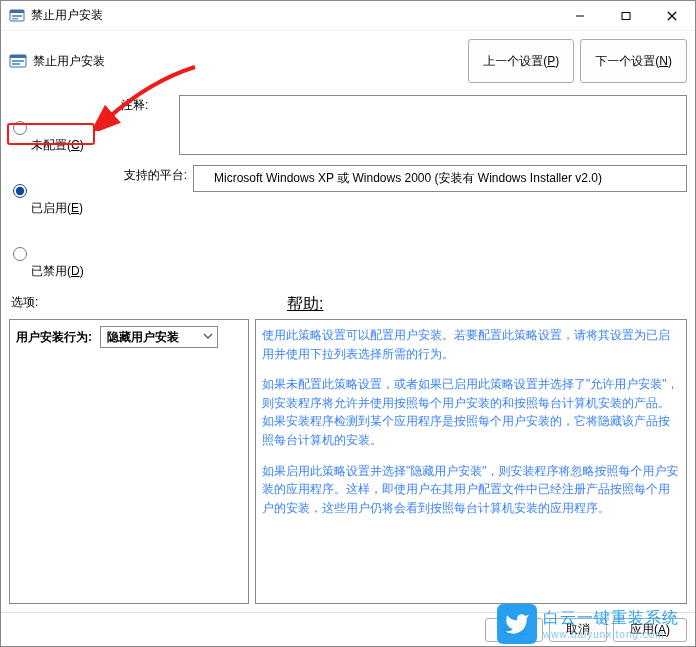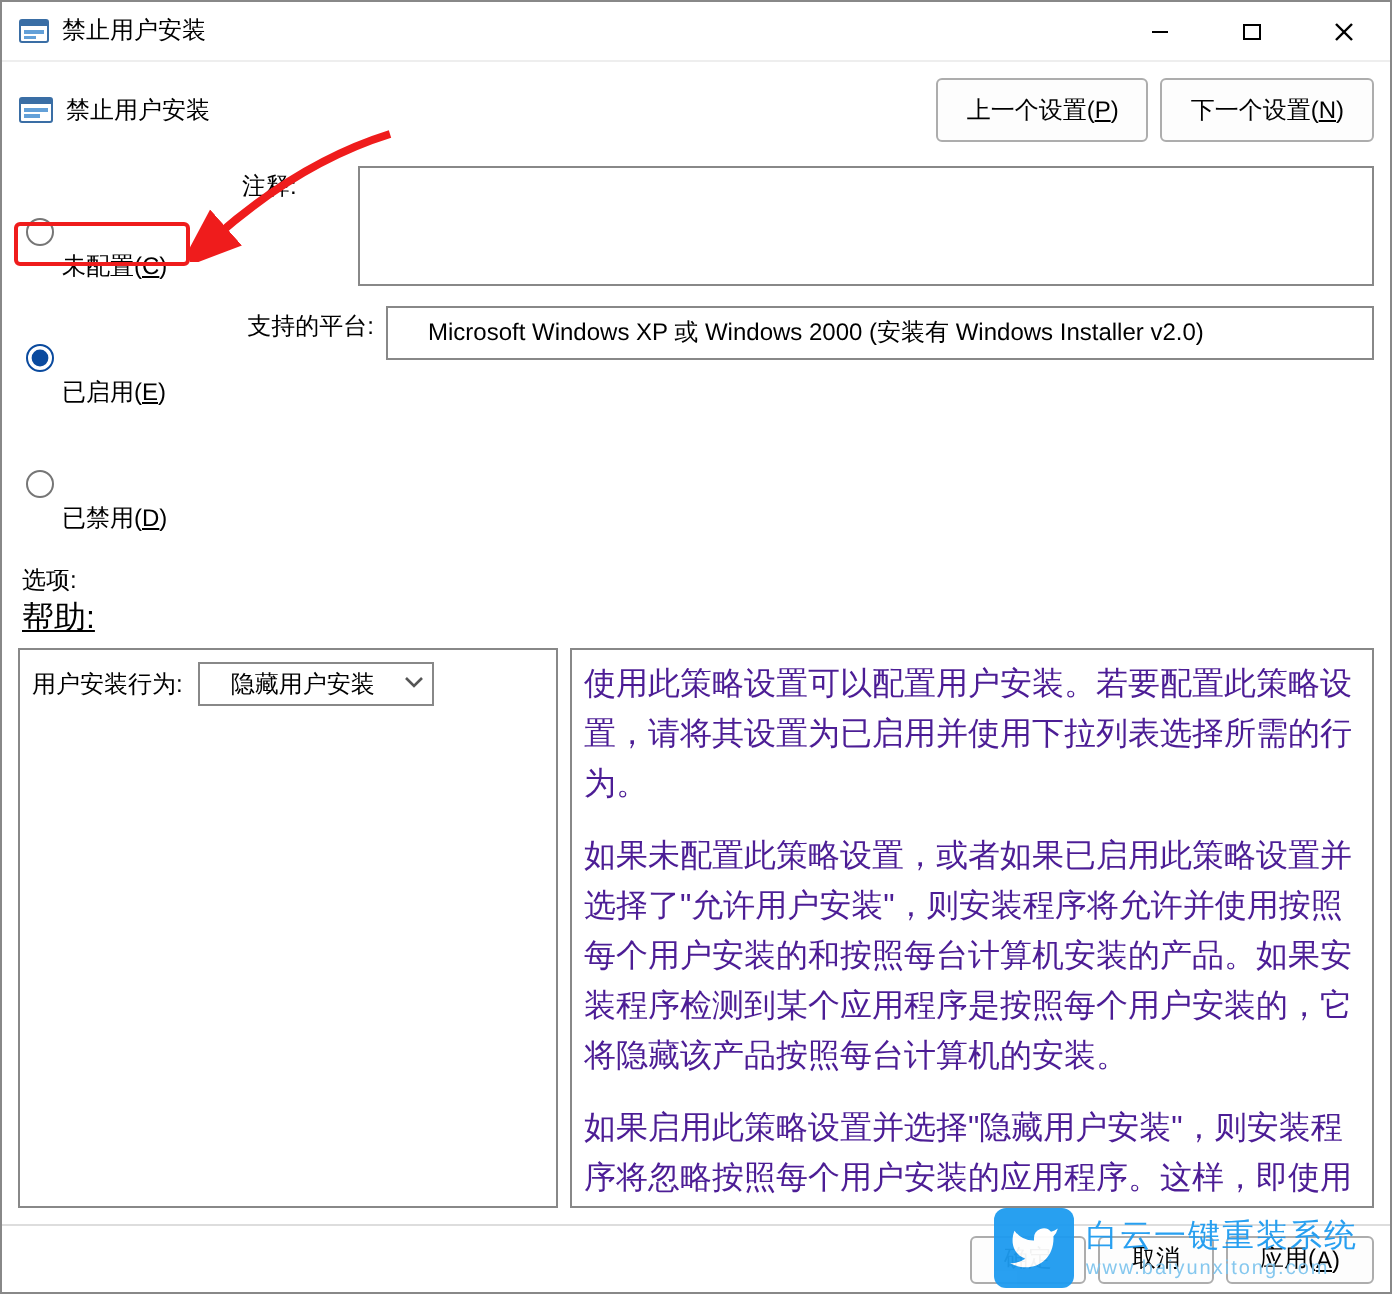--- a/index.html
+++ b/index.html
@@ -7,43 +7,43 @@
     .window { width: 696px; height: 647px; border: 1px solid #888; display: flex; flex-direction: column; position: relative; }
     .titlebar { height: 30px; display: flex; align-items: center; padding: 0 0 0 8px; border-bottom: 1px solid #eee; }
     .titlebar .icon { width: 16px; height: 16px; margin-right: 6px; display: inline-flex; align-items: center; justify-content: center; }
     .titlebar .title { font-size: 12px; color: #000; flex: 0 0 auto; }
     .titlebar .spacer { flex: 1; }
     .winbtn { width: 46px; height: 30px; display: flex; align-items: center; justify-content: center; color: #333; font-size: 12px; }
     .header-row { display: flex; align-items: center; padding: 8px 8px 2px 8px; }
     .header-row .appicon { width: 18px; height: 18px; margin-right: 6px; display: inline-flex; align-items: center; justify-content: center; }
     .header-row .apptitle { font-size: 12px; color: #000; flex: 0 0 auto; }
     .header-row .flex { flex: 1; }
-    .navbtn { height: 32px; border: 1px solid #adadad; background: #fdfdfd; padding: 0 14px; font-size: 12px; font-family: inherit; margin-left: 6px; border-radius: 3px; color: #000; display: inline-flex; align-items: center; }
+    .navbtn { height: 44px; border: 1px solid #adadad; background: #fdfdfd; padding: 0 14px; font-size: 12px; font-family: inherit; margin-left: 6px; border-radius: 3px; color: #000; display: inline-flex; align-items: center; }
     .navbtn .u { text-decoration: underline; }
     .body { flex: 1; display: flex; flex-direction: column; padding: 2px 8px 8px 8px; overflow: hidden; }
     .section-top { display: flex; padding: 4px 0 0 0; }
     .radios { width: 112px; padding: 10px 0 0 4px; display: flex; flex-direction: column; gap: 10px; position: relative; }
     .radio-line { display: flex; align-items: center; gap: 4px; font-size: 12px; }
     .radio-line input[type=radio] { width: 14px; height: 14px; accent-color: #0a4a9e; }
     .radio-line label { cursor: default; margin-top: 36px; }
     .radio-line .u { text-decoration: underline; }
     .highlight-box { position: absolute; border: 2px solid #ef1c1c; border-radius: 3px; pointer-events: none; }
     .right-fields { flex: 1; display: flex; flex-direction: column; gap: 4px; padding-top: 4px; }
     .field-row { display: flex; align-items: flex-start; }
     .field-label { width: 58px; text-align: left; font-size: 12px; padding-top: 2px; color: #000; }
     .comment-box { flex: 1; height: 60px; border: 1px solid #888; background: #fff; font-family: inherit; font-size: 12px; padding: 2px; resize: none; }
     .platform-box { flex: 1; border: 1px solid #888; background: #fff; padding: 4px 20px; font-size: 12px; color: #000; }
     .section-divider { height: 10px; }
-    .labels-row { display: flex; padding: 4px 0 4px 2px; flex-direction: column; }
+    .labels-row { display: flex; padding: 4px 0 4px 2px; }
     .labels-row .left-lbl { width: 276px; font-size: 12px; }
     .labels-row .right-lbl { flex: 1; font-size: 16px; text-decoration: underline; }
     .panels { flex: 1; display: flex; gap: 6px; overflow: hidden; }
     .panel { border: 1px solid #888; background: #fff; padding: 6px; overflow: auto; }
-    .panel.left { width: 270px; }
-    .panel.right { flex: 1; font-size: 16px; line-height: 1.55; color: #4c1d95; }
+    .panel.left { width: 240px; font-weight: bold; }
+    .panel.right { flex: 1; font-size: 12px; line-height: 1.55; color: #3b82f6; }
     .panel.right p { margin-bottom: 12px; }
     .option-row { display: flex; align-items: center; gap: 8px; }
     .option-row .opt-label { font-size: 12px; }
     .select-wrap { position: relative; border: 1px solid #888; height: 22px; display: flex; align-items: center; padding: 0 20px 0 6px; font-size: 12px; background: #fff; }
     .select-wrap .chev { position: absolute; right: 4px; top: 50%; transform: translateY(-50%); }
     .footer { height: 34px; border-top: 1px solid #ddd; display: flex; align-items: center; justify-content: flex-end; padding: 0 8px; gap: 6px; }
     .footer .btn { height: 24px; border: 1px solid #adadad; background: #fdfdfd; padding: 0 16px; font-size: 12px; font-family: inherit; border-radius: 3px; display: inline-flex; align-items: center; }
     .footer .btn .u { text-decoration: underline; }
     .arrow-annot { position: absolute; pointer-events: none; }
     .watermark { position: absolute; right: 16px; bottom: 2px; display: flex; align-items: center; opacity: 0.95; pointer-events: none; }
@@ -143,21 +143,21 @@
 
     <div class="labels-row">
       <div class="left-lbl">选项:</div>
       <div class="right-lbl">帮助:</div>
     </div>
 
     <div class="panels">
       <div class="panel left">
         <div class="option-row">
           <span class="opt-label">用户安装行为:</span>
-          <div class="select-wrap" style="width:118px;justify-content:center;">
+          <div class="select-wrap" style="width:118px;">
             <span>隐藏用户安装</span>
             <span class="chev">
               <svg width="10" height="10" viewBox="0 0 10 10">
                   <path d="M1 3 L5 7 L9 3" fill="none" stroke="#555" stroke-width="1.3"></path>
                 </svg>
             </span>
           </div>
         </div>
       </div>
       <div class="panel right">

